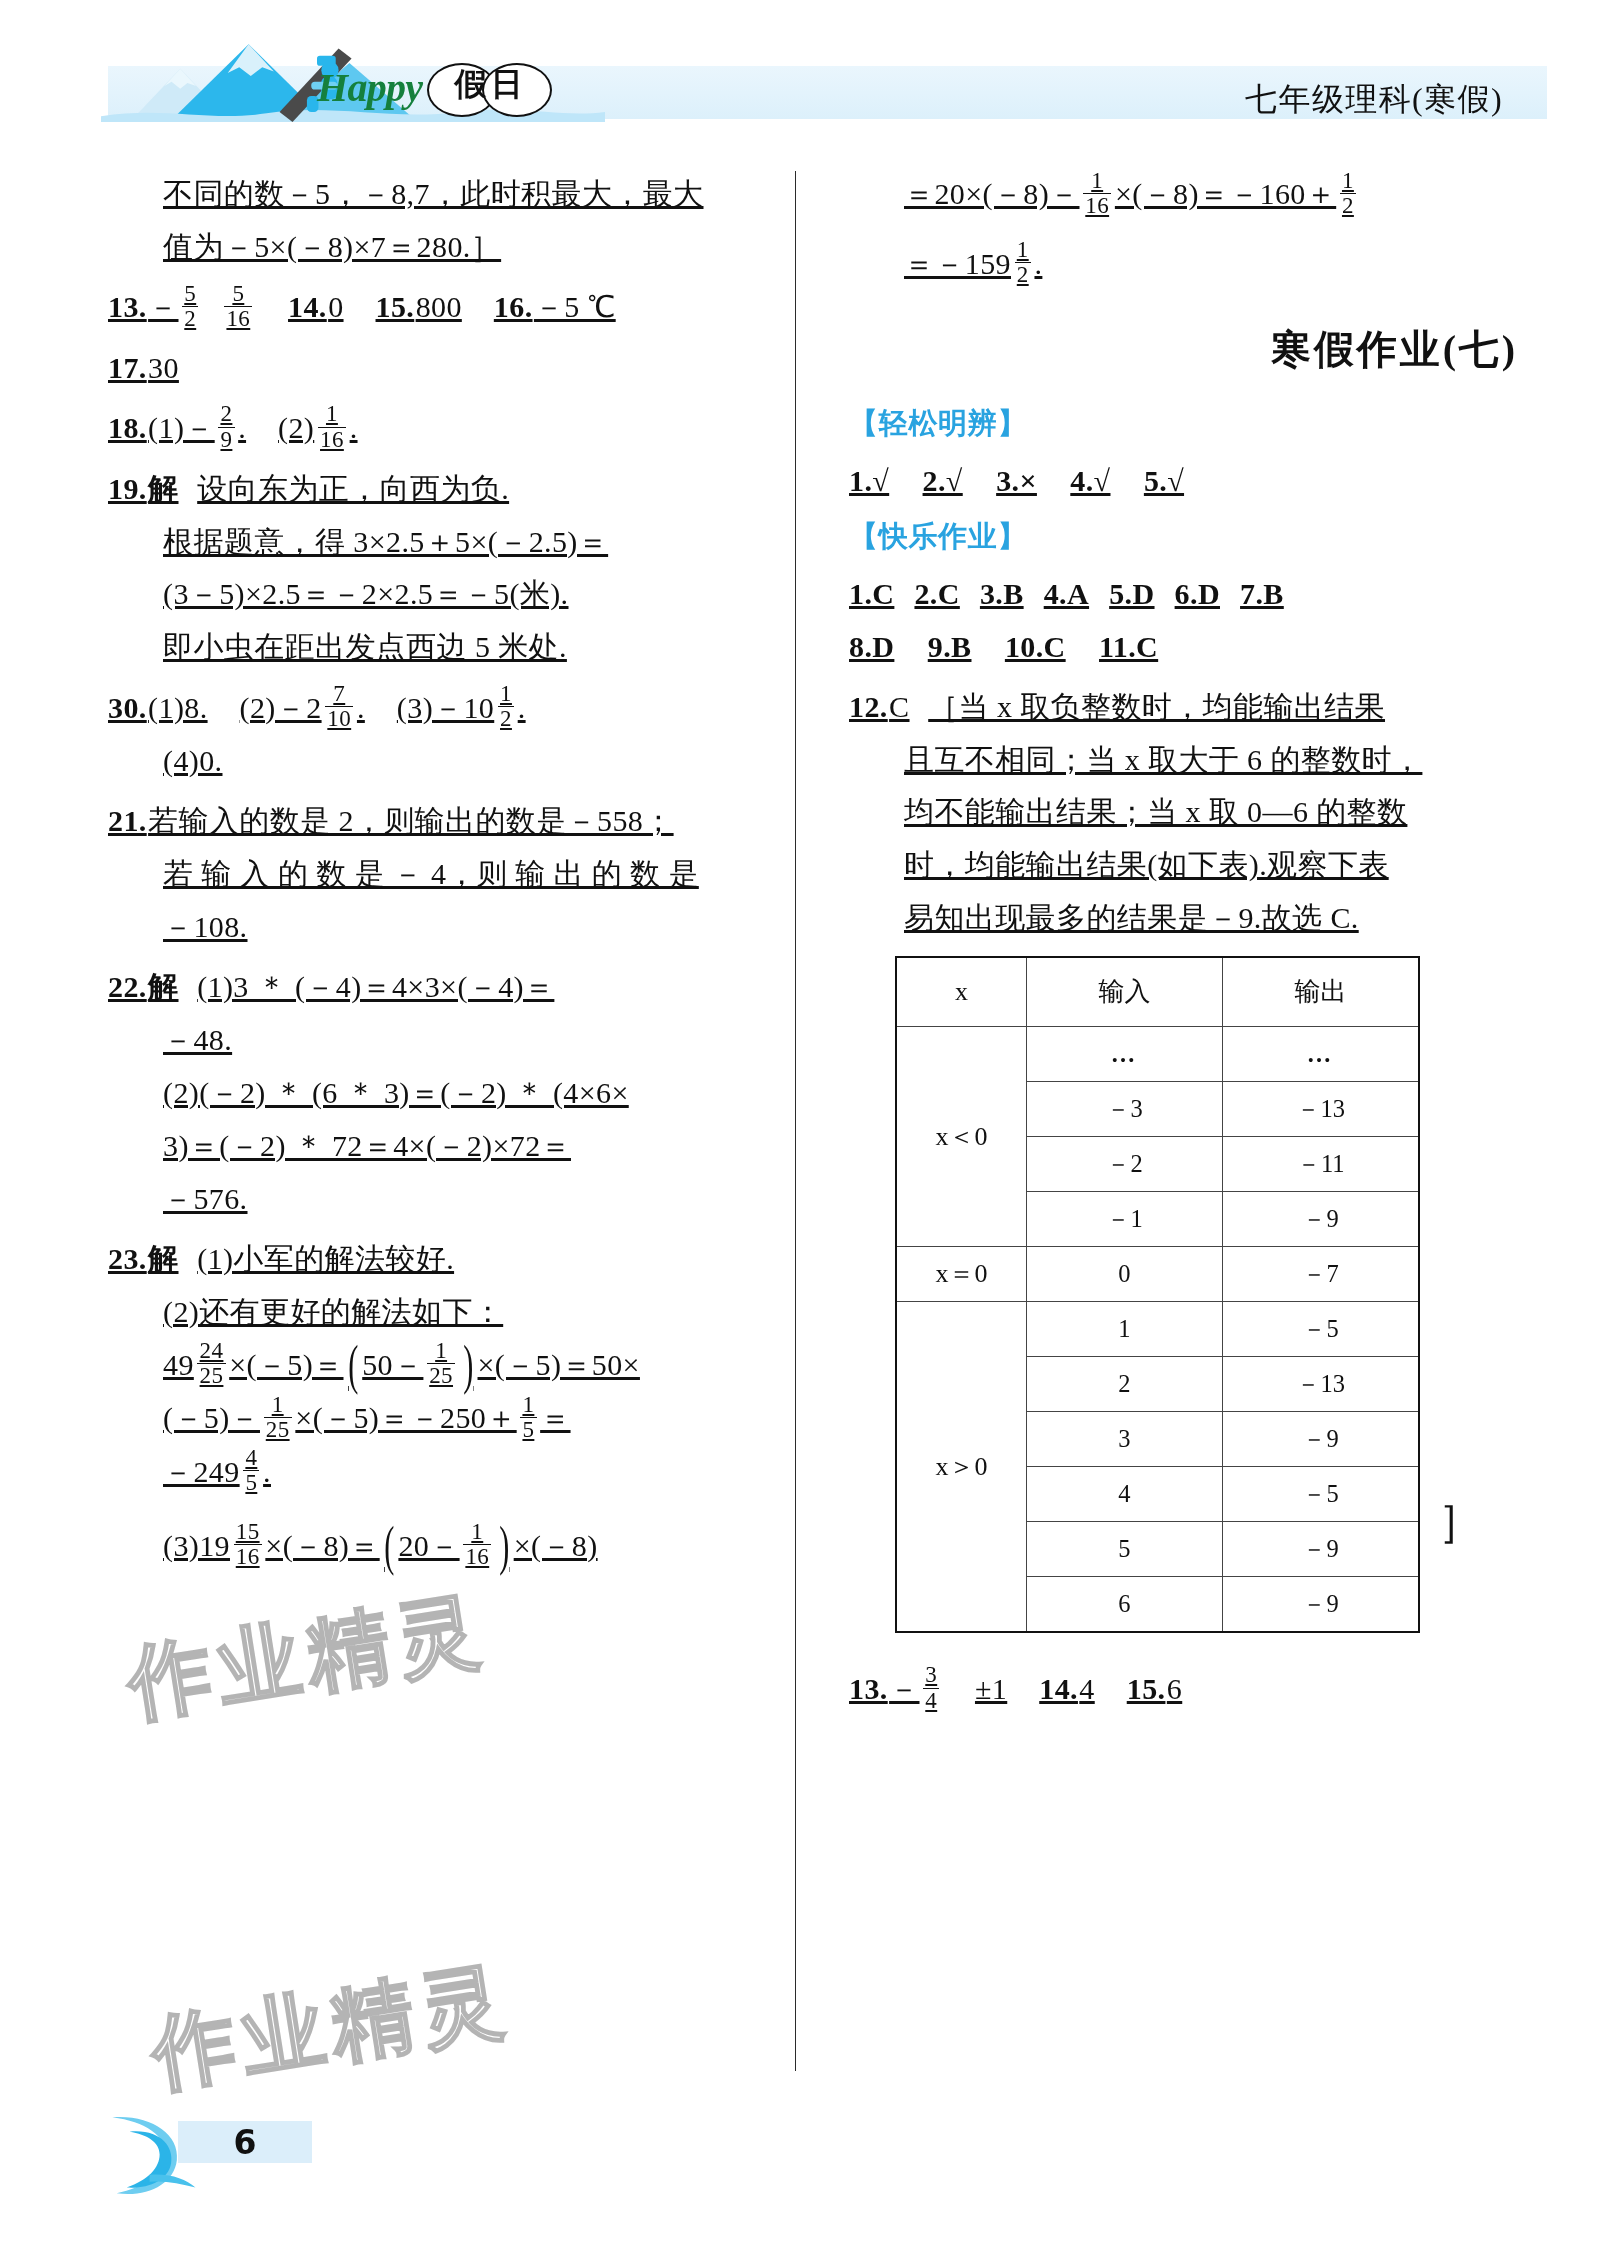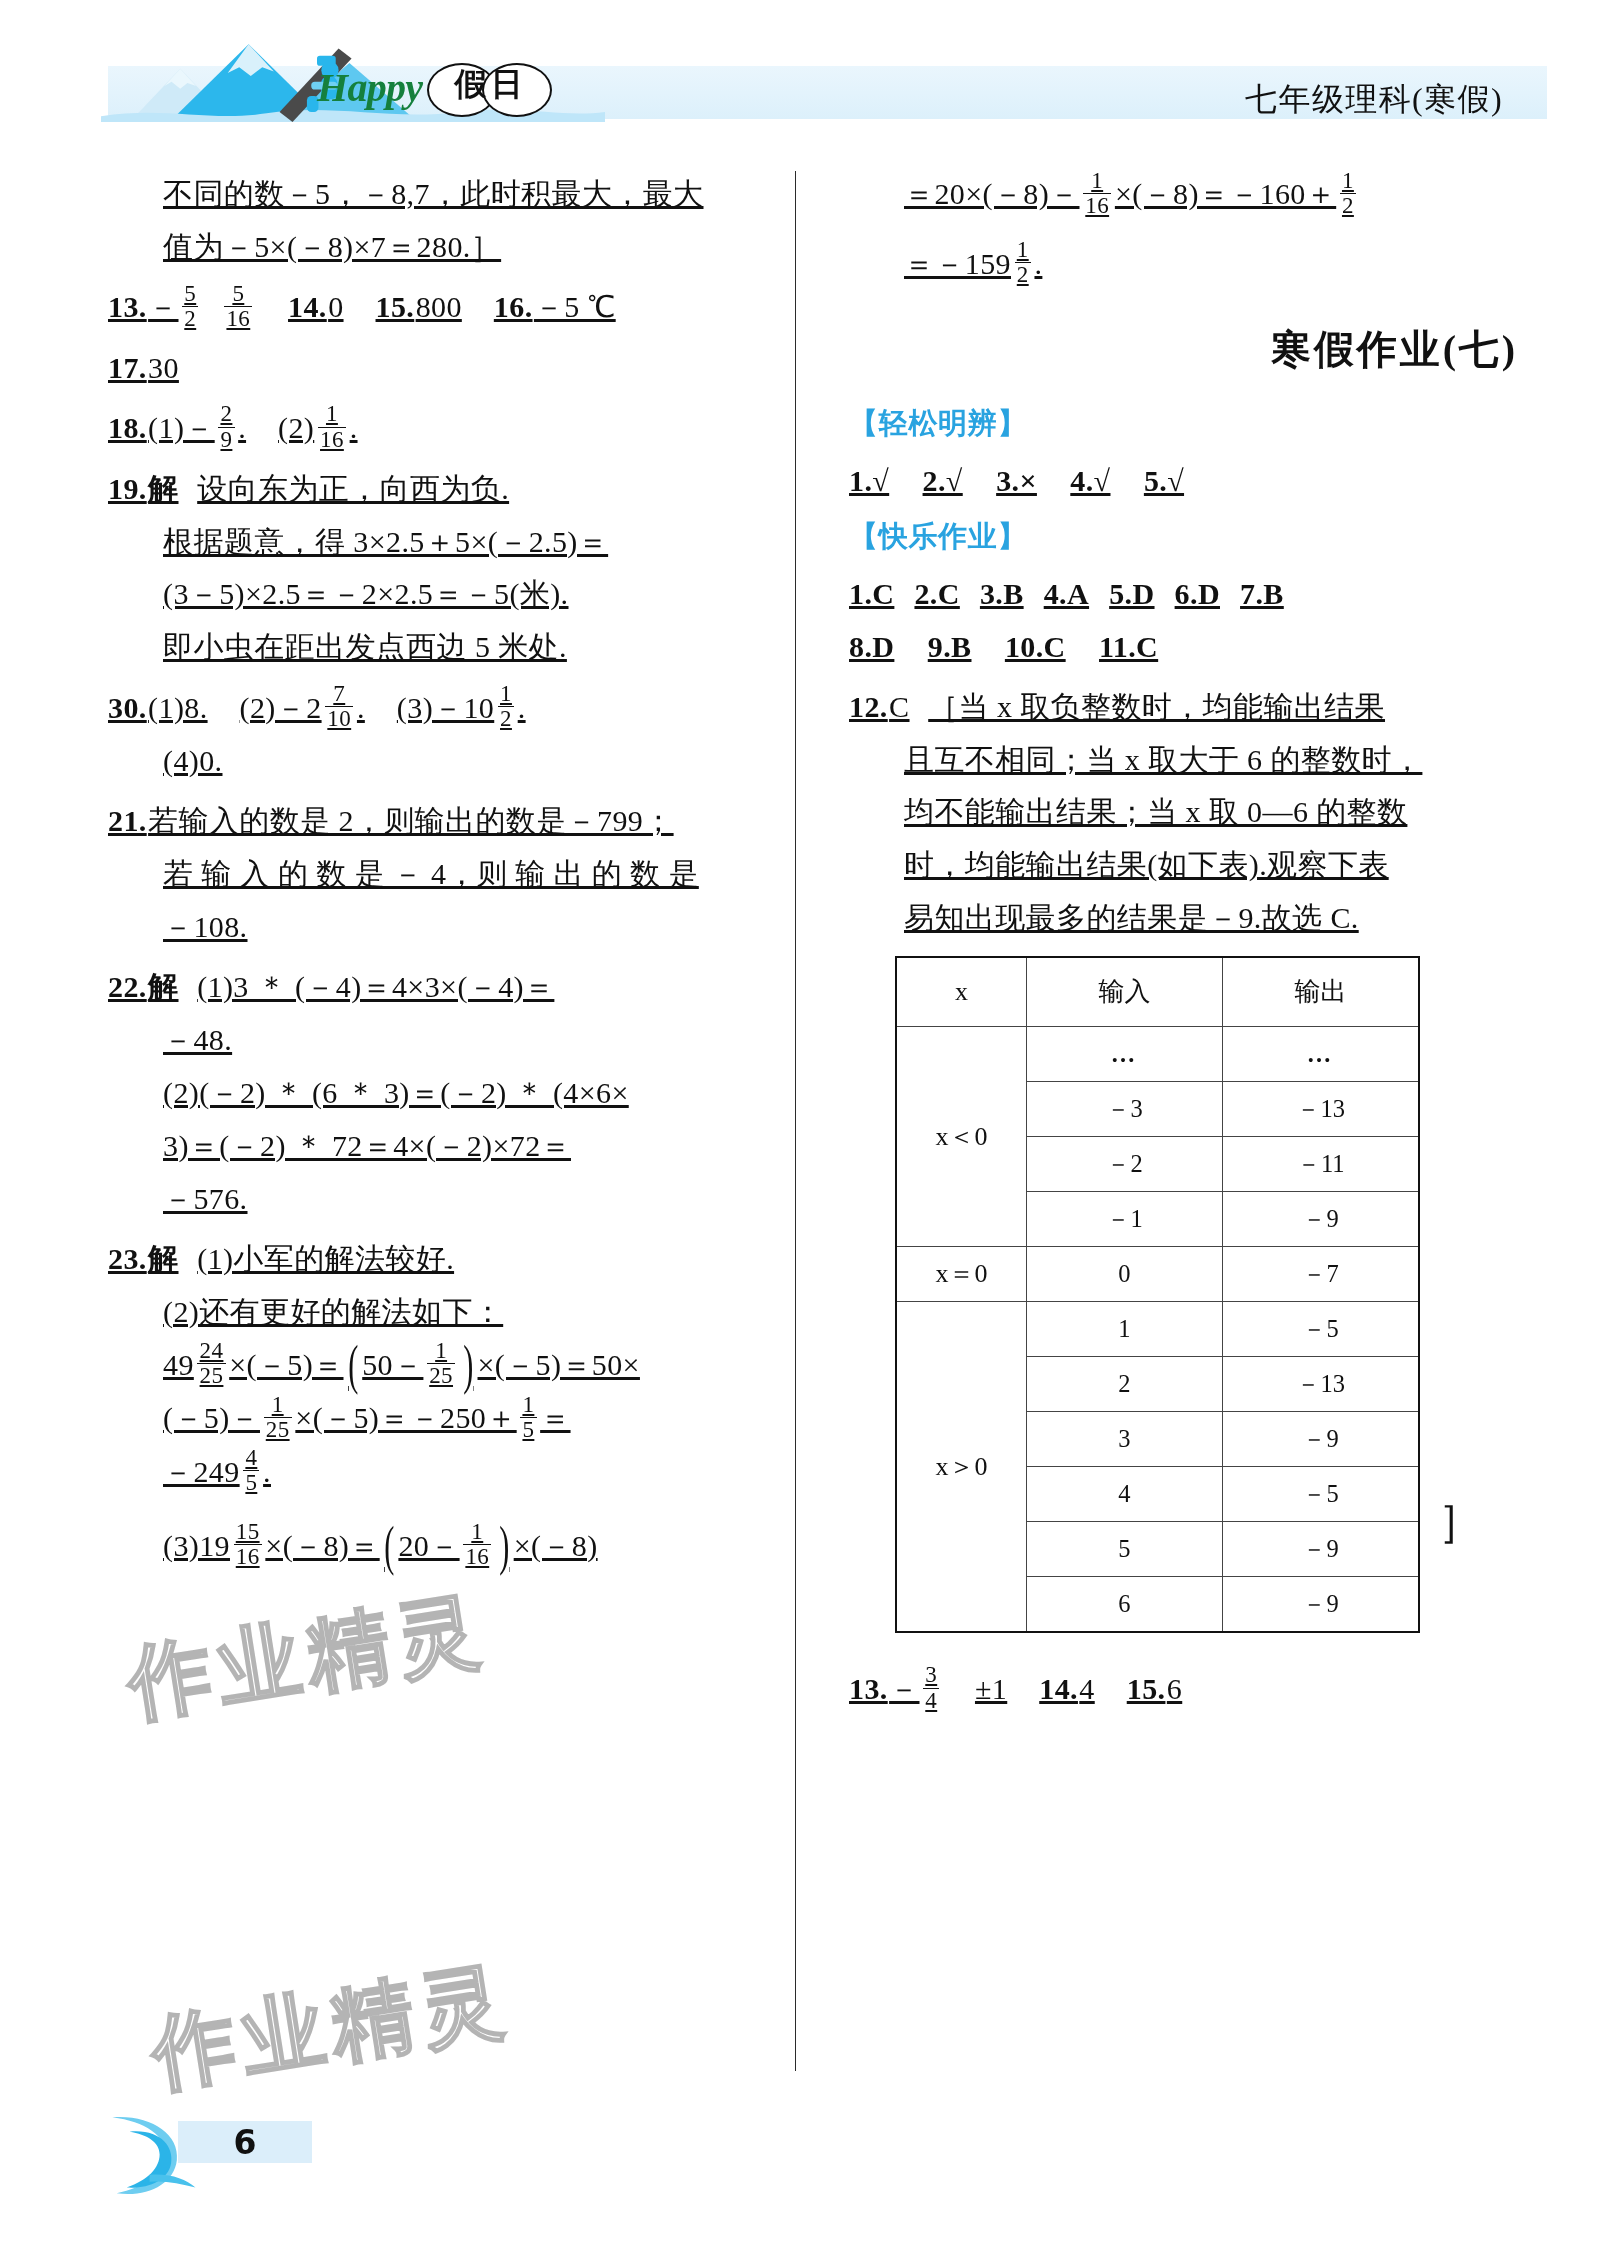--- a/index.html
+++ b/index.html
@@ -193,21 +193,21 @@
     <span class="frac">
       <span class="nu">1</span>
       <span class="de">2</span>
     </span>
     <span>.</span>
   </div>
   <div class="line indent para">(4)0.</div>
 
   <div class="line">
     <span class="num">21.</span>
-    <span>若输入的数是 2，则输出的数是－799；</span>
+    <span>若输入的数是 2，则输出的数是－558；</span>
   </div>
   <div class="line indent">若 输 入 的 数 是 － 4，则 输 出 的 数 是</div>
   <div class="line indent para">－108.</div>
 
   <div class="line">
     <span class="num">22.</span>
     <span class="jie">解</span>
     <span>(1)3 ＊ (－4)＝4×3×(－4)＝</span>
   </div>
   <div class="line indent">－48.</div>

